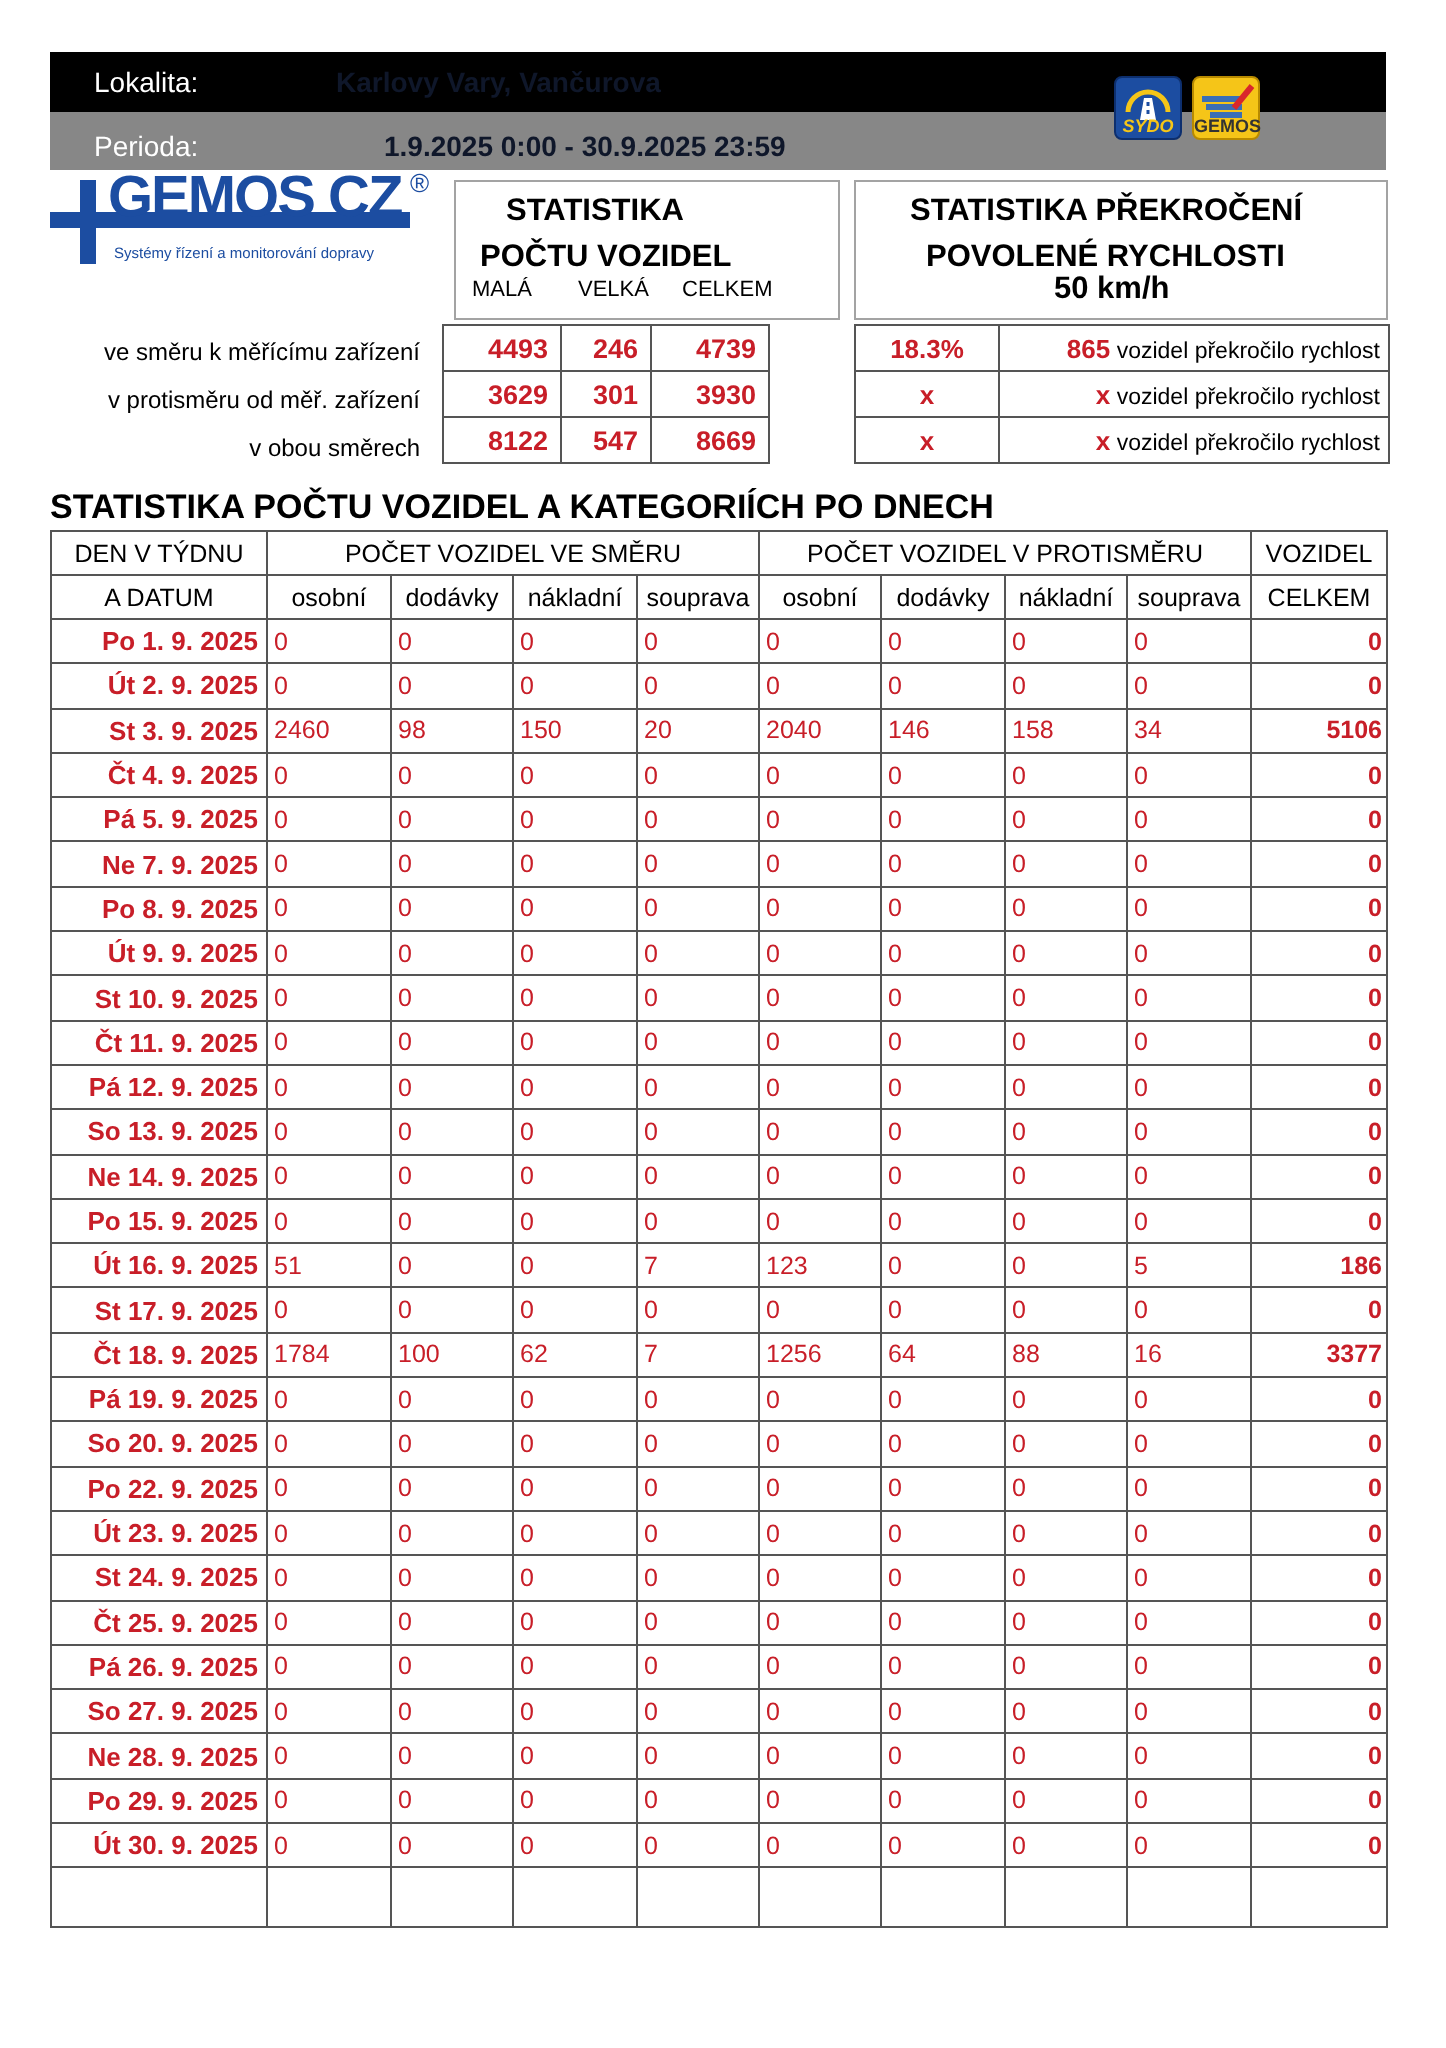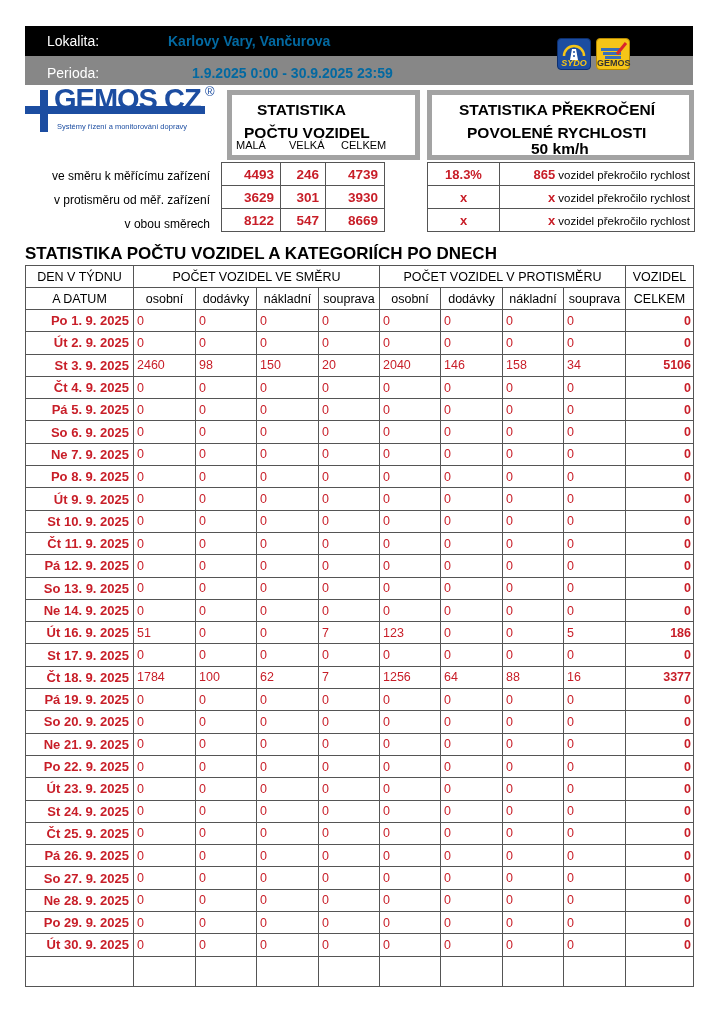--- a/index.html
+++ b/index.html
@@ -4,39 +4,39 @@
 <style>
   html, body { margin:0; padding:0; background:#fff; }
   body { width:723px; height:1024px; position:relative; overflow:hidden;
          font-family:"Liberation Sans", sans-serif; color:#000; }
   .abs { position:absolute; }
 
   
   #bar-top { left:25px; top:26px; width:668px; height:30px; background:#000; }
   #bar-bot { left:25px; top:56px; width:668px; height:29px; background:#878787; }
   .hdr-label { font-size:14px; color:#fff;text-align:right; }
-  .hdr-value { font-size:14px; color:#0369a1; font-weight:bold;padding-left:41px; }
+  .hdr-value { font-size:14px; color:#0f172a; font-weight:bold;padding-left:41px; }
 
   
   .badge { width:34px; height:32px; border-radius:4px; box-sizing:border-box; }
   #sydo { left:557px; top:38px; background:#1c4da1; border:1px solid #0d2f6e; }
   #tiny { left:596px; top:38px; background:#f5c518; border:1px solid #b88a00; }
   .badge-text { position:absolute; bottom:1px; left:0; right:0; text-align:center;
                 font-size:9px; font-weight:bold; }
 
   
   #gemos-text { left:54px; top:84px; font-size:29px; font-weight:bold; color:#1c4da1;
                 letter-spacing:-1px; line-height:30px; }
   #gemos-reg { left:205px; top:84px; font-size:13px; color:#1c4da1; }
   #gemos-sub { left:57px; top:122px; font-size:7.5px; color:#1c4da1; }
   .plus-h { left:25px; top:106px; width:180px; height:8px; background:#1c4da1; }
   .plus-v { left:40px; top:90px; width:8px; height:42px; background:#1c4da1; }
 
   
-  .box { border:5px solid #a3a3a3; box-sizing:border-box; }
+  .box { border:1px solid #a3a3a3; box-sizing:border-box; }
   #box-stat { left:227px; top:90px; width:193px; height:70px; }
   #box-speed { left:427px; top:90px; width:267px; height:70px; }
   .box-title { position:absolute; font-weight:bold; font-size:15.5px; white-space:nowrap; }
   .col-h { position:absolute; font-size:11px; top:139px; }
 
   .sum-label { position:absolute; font-size:12px; text-align:right; width:188px; left:22px; }
   .sum-grid { position:absolute; left:221px; top:162px; border-collapse:collapse; }
   .sum-grid td { border:1px solid #555; height:23px; width:59px; padding:0 6px 0 0;
                  text-align:right; font-weight:bold; color:#c81e28; font-size:13.5px; box-sizing:border-box; }
   .sum-grid td.w2 { width:45px; }
@@ -238,32 +238,20 @@
         <td class="c-num">0</td>
         <td class="c-num">0</td>
         <td class="c-num">0</td>
         <td class="c-num">0</td>
         <td class="c-num">0</td>
         <td class="c-num">0</td>
         <td class="c-num">0</td>
         <td class="c-tot">0</td>
       </tr>
       <tr>
-        <td class="c-date">So  6. 9. 2025</td>
-        <td class="c-num">0</td>
-        <td class="c-num">0</td>
-        <td class="c-num">0</td>
-        <td class="c-num">0</td>
-        <td class="c-num">0</td>
-        <td class="c-num">0</td>
-        <td class="c-num">0</td>
-        <td class="c-num">0</td>
-        <td class="c-tot">0</td>
-      </tr>
-      <tr>
         <td class="c-date">Ne  7. 9. 2025</td>
         <td class="c-num">0</td>
         <td class="c-num">0</td>
         <td class="c-num">0</td>
         <td class="c-num">0</td>
         <td class="c-num">0</td>
         <td class="c-num">0</td>
         <td class="c-num">0</td>
         <td class="c-num">0</td>
         <td class="c-tot">0</td>
@@ -335,20 +323,32 @@
         <td class="c-num">0</td>
         <td class="c-num">0</td>
         <td class="c-num">0</td>
         <td class="c-num">0</td>
         <td class="c-num">0</td>
         <td class="c-num">0</td>
         <td class="c-tot">0</td>
       </tr>
       <tr>
         <td class="c-date">Ne 14. 9. 2025</td>
+        <td class="c-num">0</td>
+        <td class="c-num">0</td>
+        <td class="c-num">0</td>
+        <td class="c-num">0</td>
+        <td class="c-num">0</td>
+        <td class="c-num">0</td>
+        <td class="c-num">0</td>
+        <td class="c-num">0</td>
+        <td class="c-tot">0</td>
+      </tr>
+      <tr>
+        <td class="c-date">Po 15. 9. 2025</td>
         <td class="c-num">0</td>
         <td class="c-num">0</td>
         <td class="c-num">0</td>
         <td class="c-num">0</td>
         <td class="c-num">0</td>
         <td class="c-num">0</td>
         <td class="c-num">0</td>
         <td class="c-num">0</td>
         <td class="c-tot">0</td>
       </tr>
@@ -406,32 +406,20 @@
         <td class="c-num">0</td>
         <td class="c-num">0</td>
         <td class="c-num">0</td>
         <td class="c-num">0</td>
         <td class="c-num">0</td>
         <td class="c-num">0</td>
         <td class="c-num">0</td>
         <td class="c-tot">0</td>
       </tr>
       <tr>
-        <td class="c-date">Ne 21. 9. 2025</td>
-        <td class="c-num">0</td>
-        <td class="c-num">0</td>
-        <td class="c-num">0</td>
-        <td class="c-num">0</td>
-        <td class="c-num">0</td>
-        <td class="c-num">0</td>
-        <td class="c-num">0</td>
-        <td class="c-num">0</td>
-        <td class="c-tot">0</td>
-      </tr>
-      <tr>
         <td class="c-date">Po 22. 9. 2025</td>
         <td class="c-num">0</td>
         <td class="c-num">0</td>
         <td class="c-num">0</td>
         <td class="c-num">0</td>
         <td class="c-num">0</td>
         <td class="c-num">0</td>
         <td class="c-num">0</td>
         <td class="c-num">0</td>
         <td class="c-tot">0</td>

